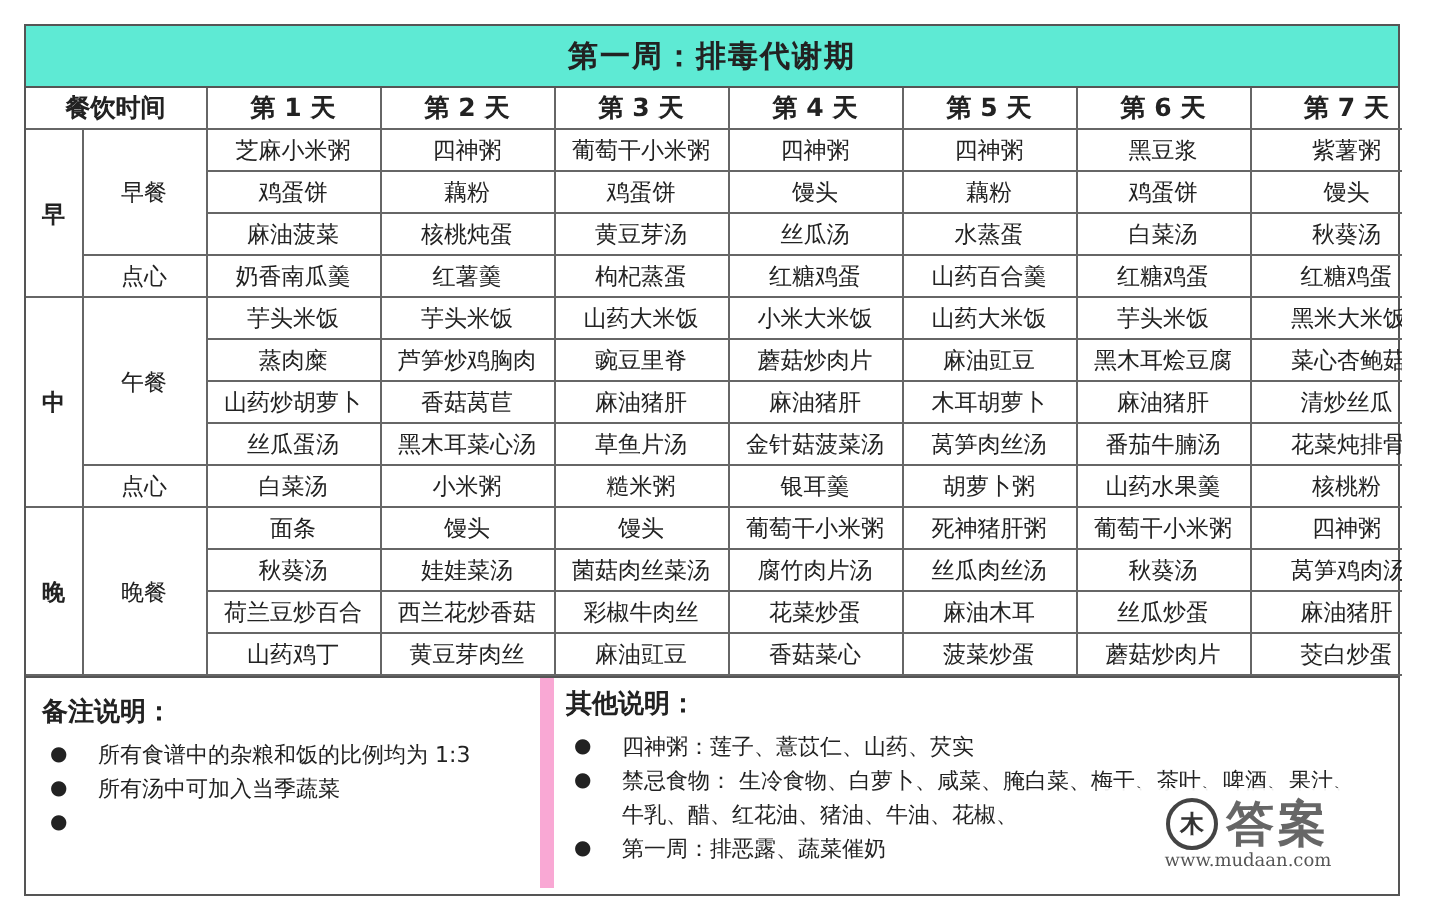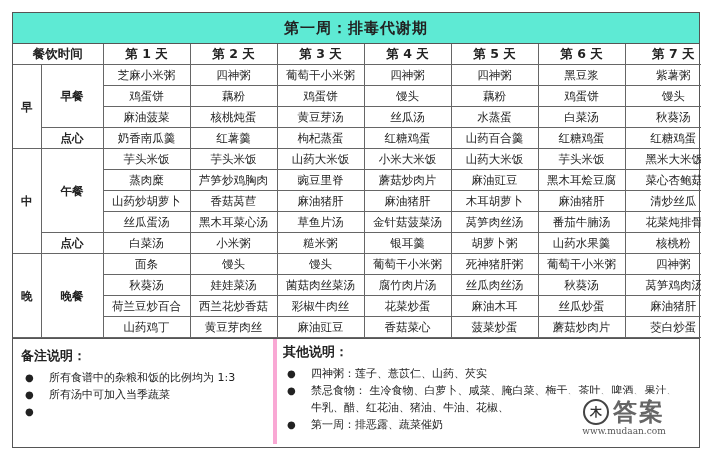--- a/index.html
+++ b/index.html
@@ -12,23 +12,23 @@
            font-weight:bold; font-size:15px; letter-spacing:1px; }
   table.menu { border-collapse:collapse; width:100%; table-layout:fixed; }
   table.menu td, table.menu th { border:1px solid #666; text-align:center;
            padding:0; height:20px; font-size:11.5px; line-height:20px;
            white-space:nowrap; overflow:hidden; }
   table.menu th { font-weight:bold; font-size:12.5px; height:20px; }
   table.menu tr:first-child th { border-top:none; }
   table.menu tr td:first-child, table.menu tr th:first-child { border-left:none; }
   table.menu tr td:last-child, table.menu tr th:last-child { border-right:none;padding-left:20px; }
   .period { font-weight:bold; font-size:13px; }
-  .meal { font-weight:bold; font-size:13px; }
+  .meal { font-weight:normal; font-size:13px; }
   .notes { display:flex; border-top:1px solid #555; height:105px; }
-  .notes .left { width:264px; border-right:4px solid #f9a8d4; padding:6px 0 0 8px; box-sizing:border-box; }
+  .notes .left { width:264px; border-right:7px solid #f9a8d4; padding:6px 0 0 8px; box-sizing:border-box; }
   .notes .right { flex:1; padding:2px 0 0 6px; box-sizing:border-box; position:relative; }
   .notes h4 { margin:2px 0 4px 0; font-size:13px; font-weight:bold; }
   .notes ul { list-style:none; margin:0; padding:0; }
   .notes li { font-size:11px; line-height:17px; position:relative; padding-left:28px; }
   .notes li .bullet { position:absolute; left:4px; top:0; font-size:10px; }
   .notes .cont { padding-left:28px; font-size:11px; line-height:17px; }
   .watermark { position:absolute; right:0px; bottom:2px; width:150px; height:48px;
                background:rgba(255,255,255,0.92); text-align:center; }
   .wm-top { display:flex; align-items:center; justify-content:center; gap:4px; margin-top:2px; }
   .wm-circle { width:22px; height:22px; border:2px solid #444; border-radius:50%;

